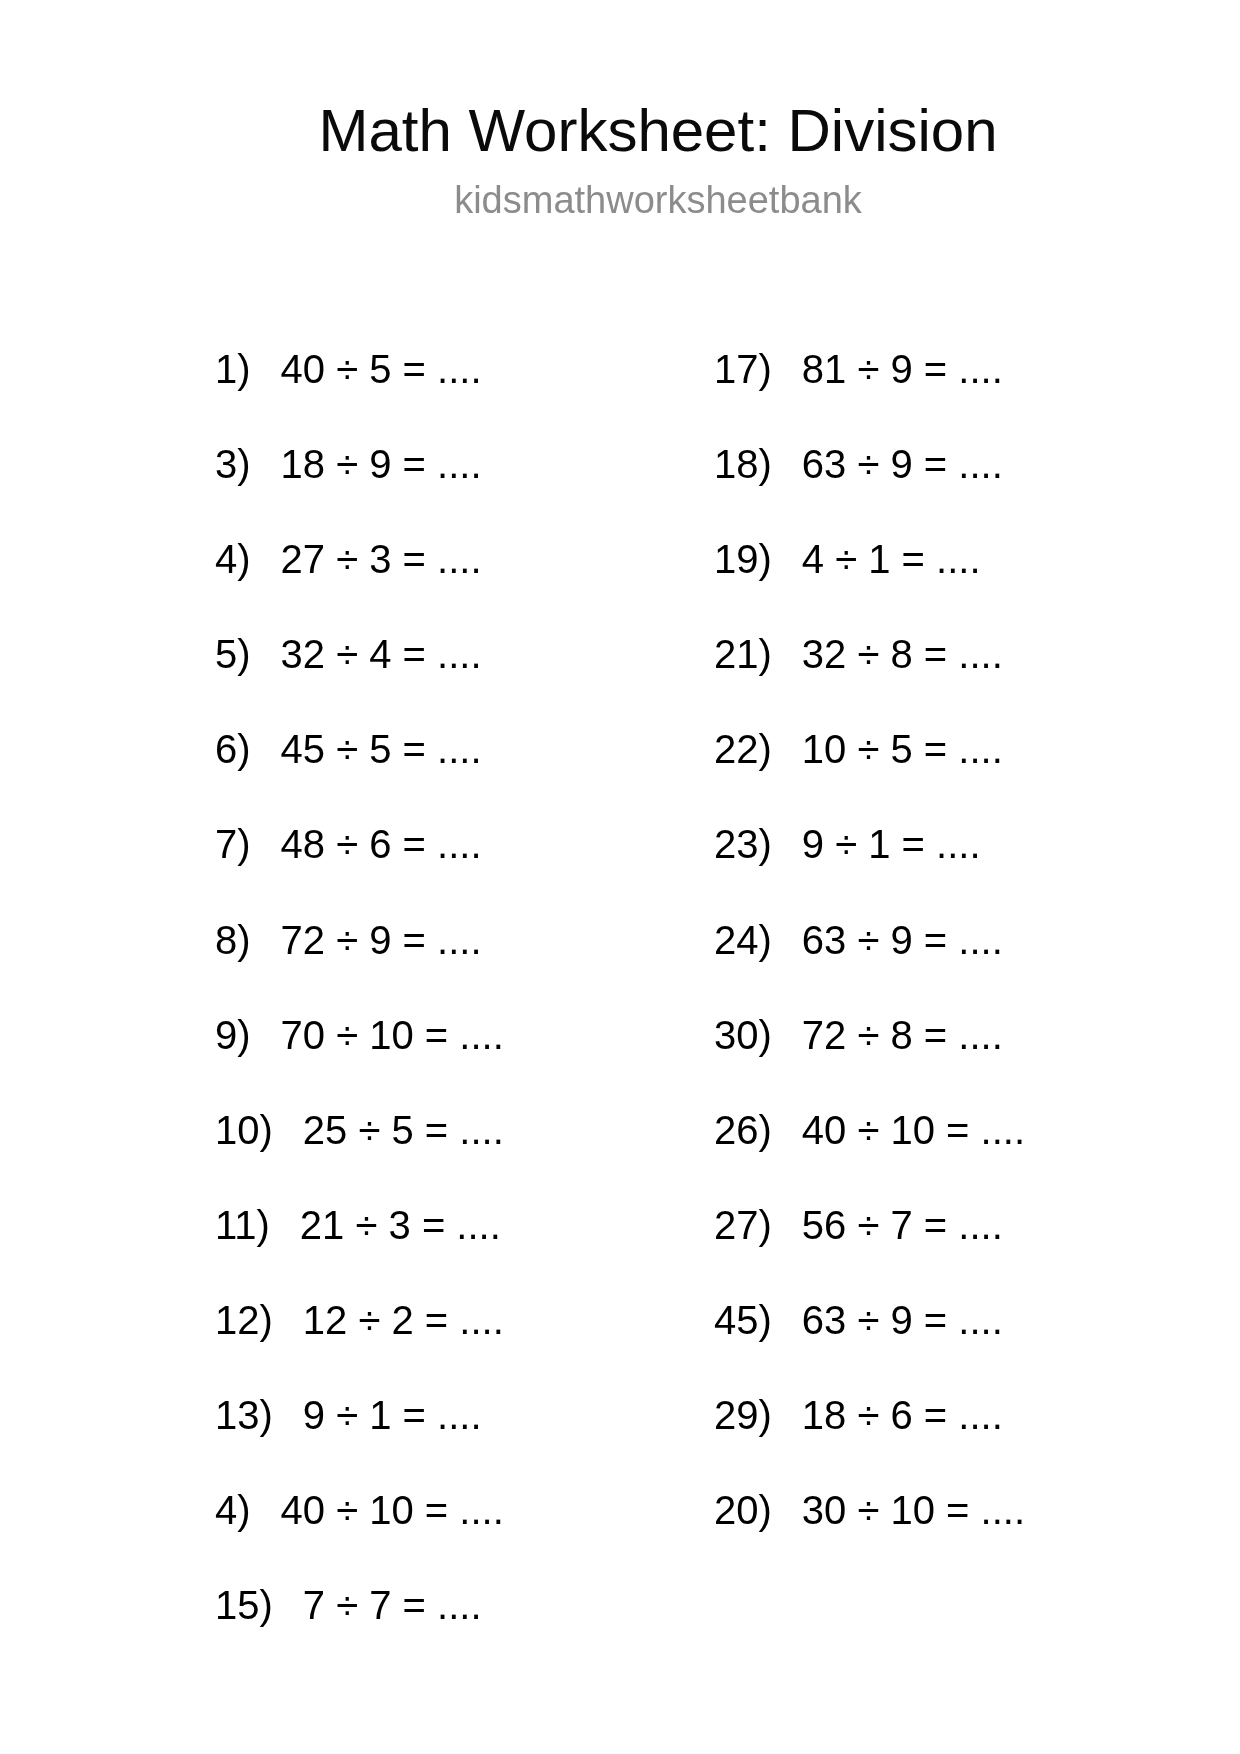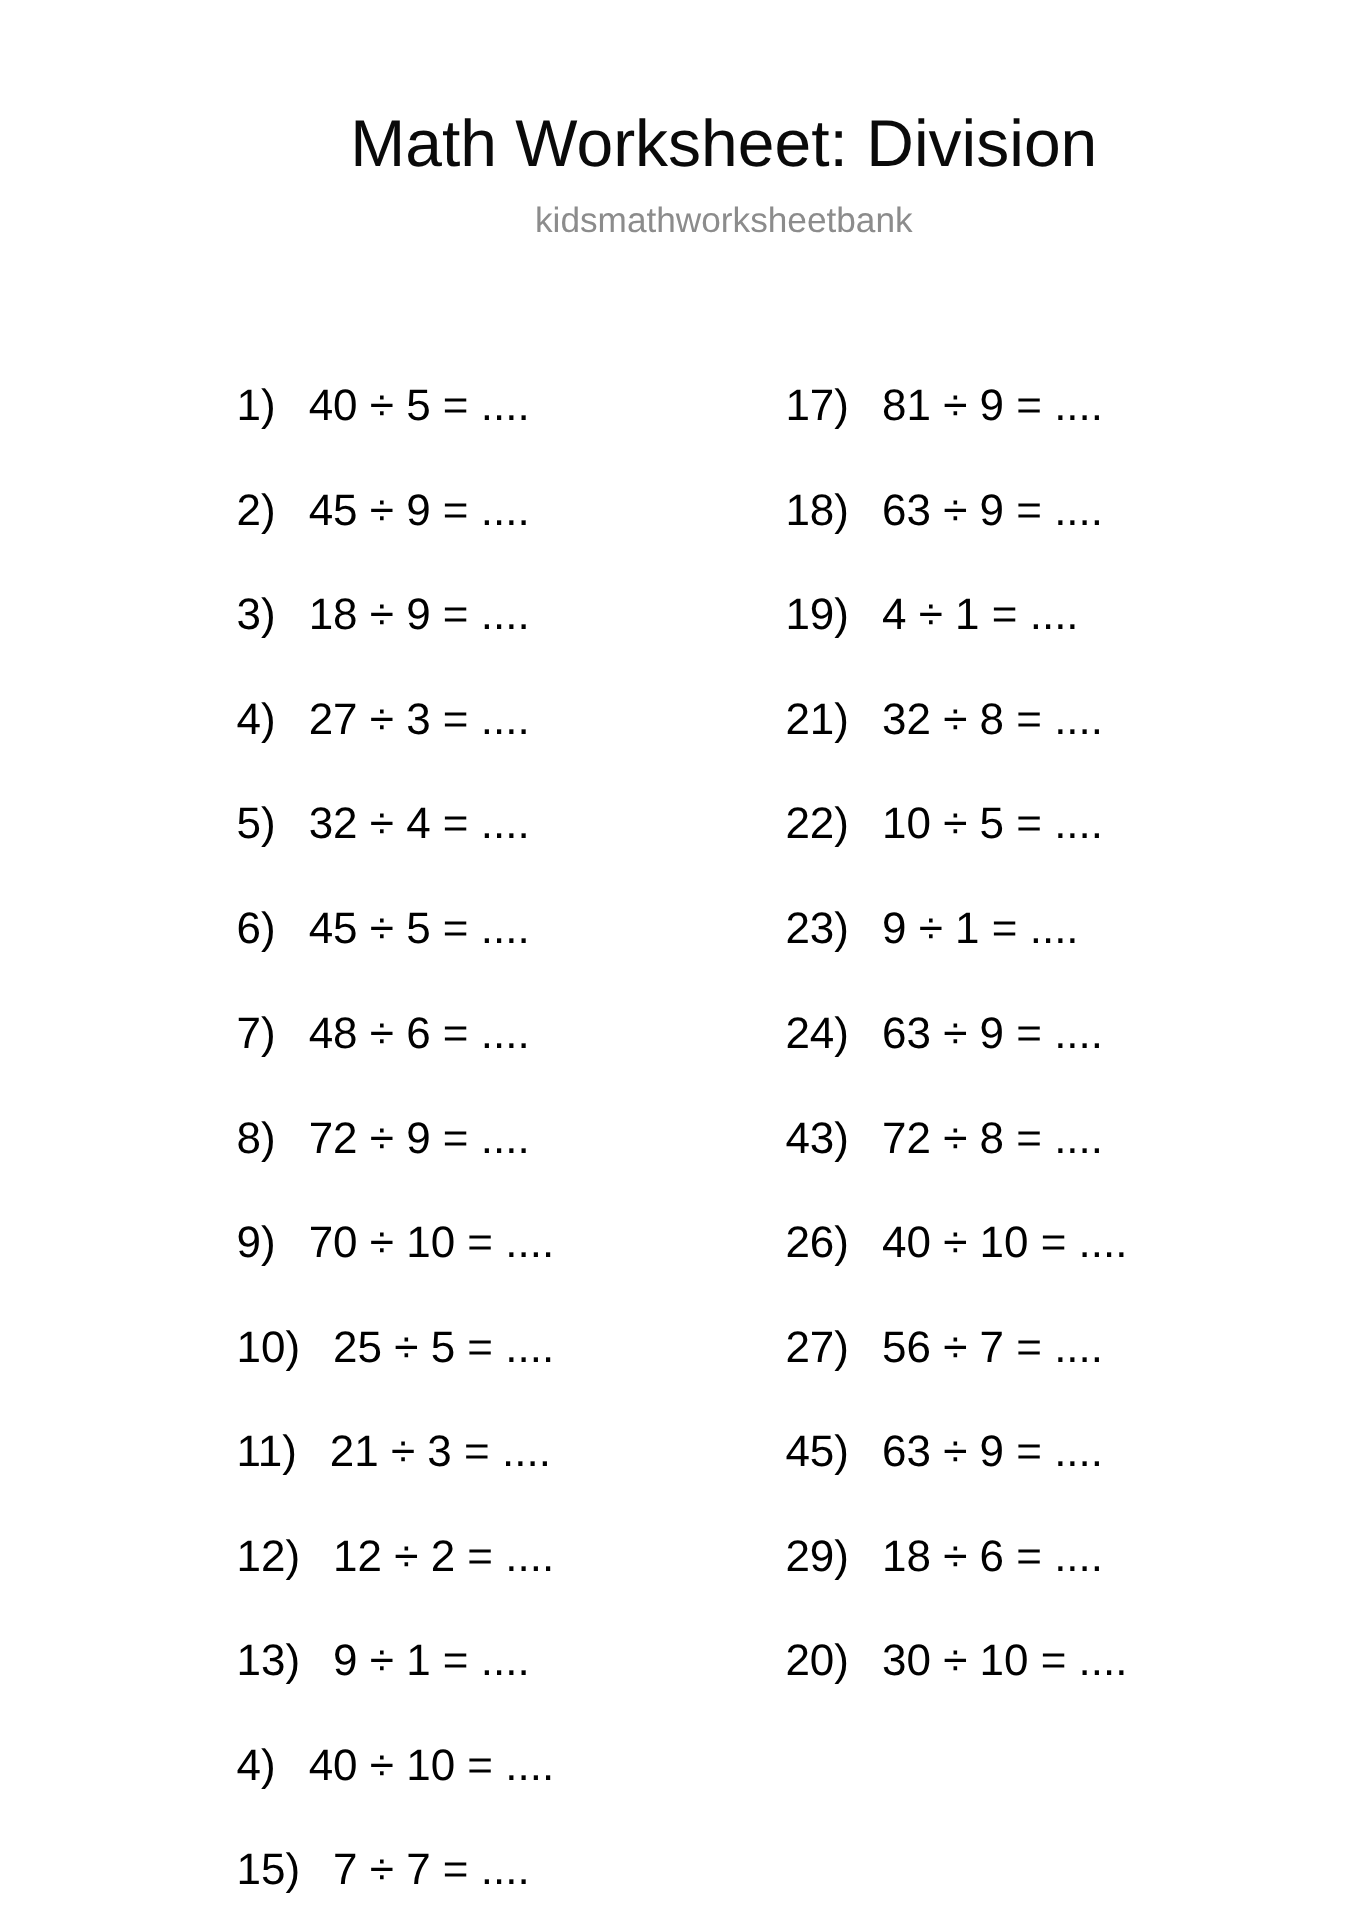--- a/index.html
+++ b/index.html
@@ -30,21 +30,21 @@
   }
   .title {
     font-size: 60px;
     line-height: 60px;
     font-weight: 400;
     margin: 0;
     color: #0a0a0a;
     letter-spacing: 0;
   }
   .subtitle {
-    font-size: 32px;
+    font-size: 38px;
     line-height: 44px;
     margin: 17px 0 0 0;
     color: #8c8c8c;
   }
   .problems {
     position: absolute;
     top: 347px;
     left: 12px;
     width: 100%;
     height: 1407px;
@@ -76,21 +76,20 @@
 <div class="page">
 
   <div class="header">
     <h1 class="title">Math Worksheet: Division</h1>
     <div class="subtitle">kidsmathworksheetbank</div>
   </div>
 
   <div class="problems">
     <div class="col col-left">
         <div class="row"><span class="num">1)</span><span class="expr">40 ÷ 5 = ....</span></div>
-        <div class="row"><span class="num">2)</span><span class="expr">45 ÷ 9 = ....</span></div>
         <div class="row"><span class="num">3)</span><span class="expr">18 ÷ 9 = ....</span></div>
         <div class="row"><span class="num">4)</span><span class="expr">27 ÷ 3 = ....</span></div>
         <div class="row"><span class="num">5)</span><span class="expr">32 ÷ 4 = ....</span></div>
         <div class="row"><span class="num">6)</span><span class="expr">45 ÷ 5 = ....</span></div>
         <div class="row"><span class="num">7)</span><span class="expr">48 ÷ 6 = ....</span></div>
         <div class="row"><span class="num">8)</span><span class="expr">72 ÷ 9 = ....</span></div>
         <div class="row"><span class="num">9)</span><span class="expr">70 ÷ 10 = ....</span></div>
         <div class="row"><span class="num">10)</span><span class="expr">25 ÷ 5 = ....</span></div>
         <div class="row"><span class="num">11)</span><span class="expr">21 ÷ 3 = ....</span></div>
         <div class="row"><span class="num">12)</span><span class="expr">12 ÷ 2 = ....</span></div>
@@ -99,21 +98,21 @@
         <div class="row"><span class="num">15)</span><span class="expr">7 ÷ 7 = ....</span></div>
       </div>
     <div class="col col-right">
         <div class="row"><span class="num">17)</span><span class="expr">81 ÷ 9 = ....</span></div>
         <div class="row"><span class="num">18)</span><span class="expr">63 ÷ 9 = ....</span></div>
         <div class="row"><span class="num">19)</span><span class="expr">4 ÷ 1 = ....</span></div>
         <div class="row"><span class="num">21)</span><span class="expr">32 ÷ 8 = ....</span></div>
         <div class="row"><span class="num">22)</span><span class="expr">10 ÷ 5 = ....</span></div>
         <div class="row"><span class="num">23)</span><span class="expr">9 ÷ 1 = ....</span></div>
         <div class="row"><span class="num">24)</span><span class="expr">63 ÷ 9 = ....</span></div>
-        <div class="row"><span class="num">43)</span><span class="expr">72 ÷ 8 = ....</span></div>
+        <div class="row"><span class="num">30)</span><span class="expr">72 ÷ 8 = ....</span></div>
         <div class="row"><span class="num">26)</span><span class="expr">40 ÷ 10 = ....</span></div>
         <div class="row"><span class="num">27)</span><span class="expr">56 ÷ 7 = ....</span></div>
         <div class="row"><span class="num">45)</span><span class="expr">63 ÷ 9 = ....</span></div>
         <div class="row"><span class="num">29)</span><span class="expr">18 ÷ 6 = ....</span></div>
         <div class="row"><span class="num">20)</span><span class="expr">30 ÷ 10 = ....</span></div>
       </div>
   </div>
 
 </div>
 

